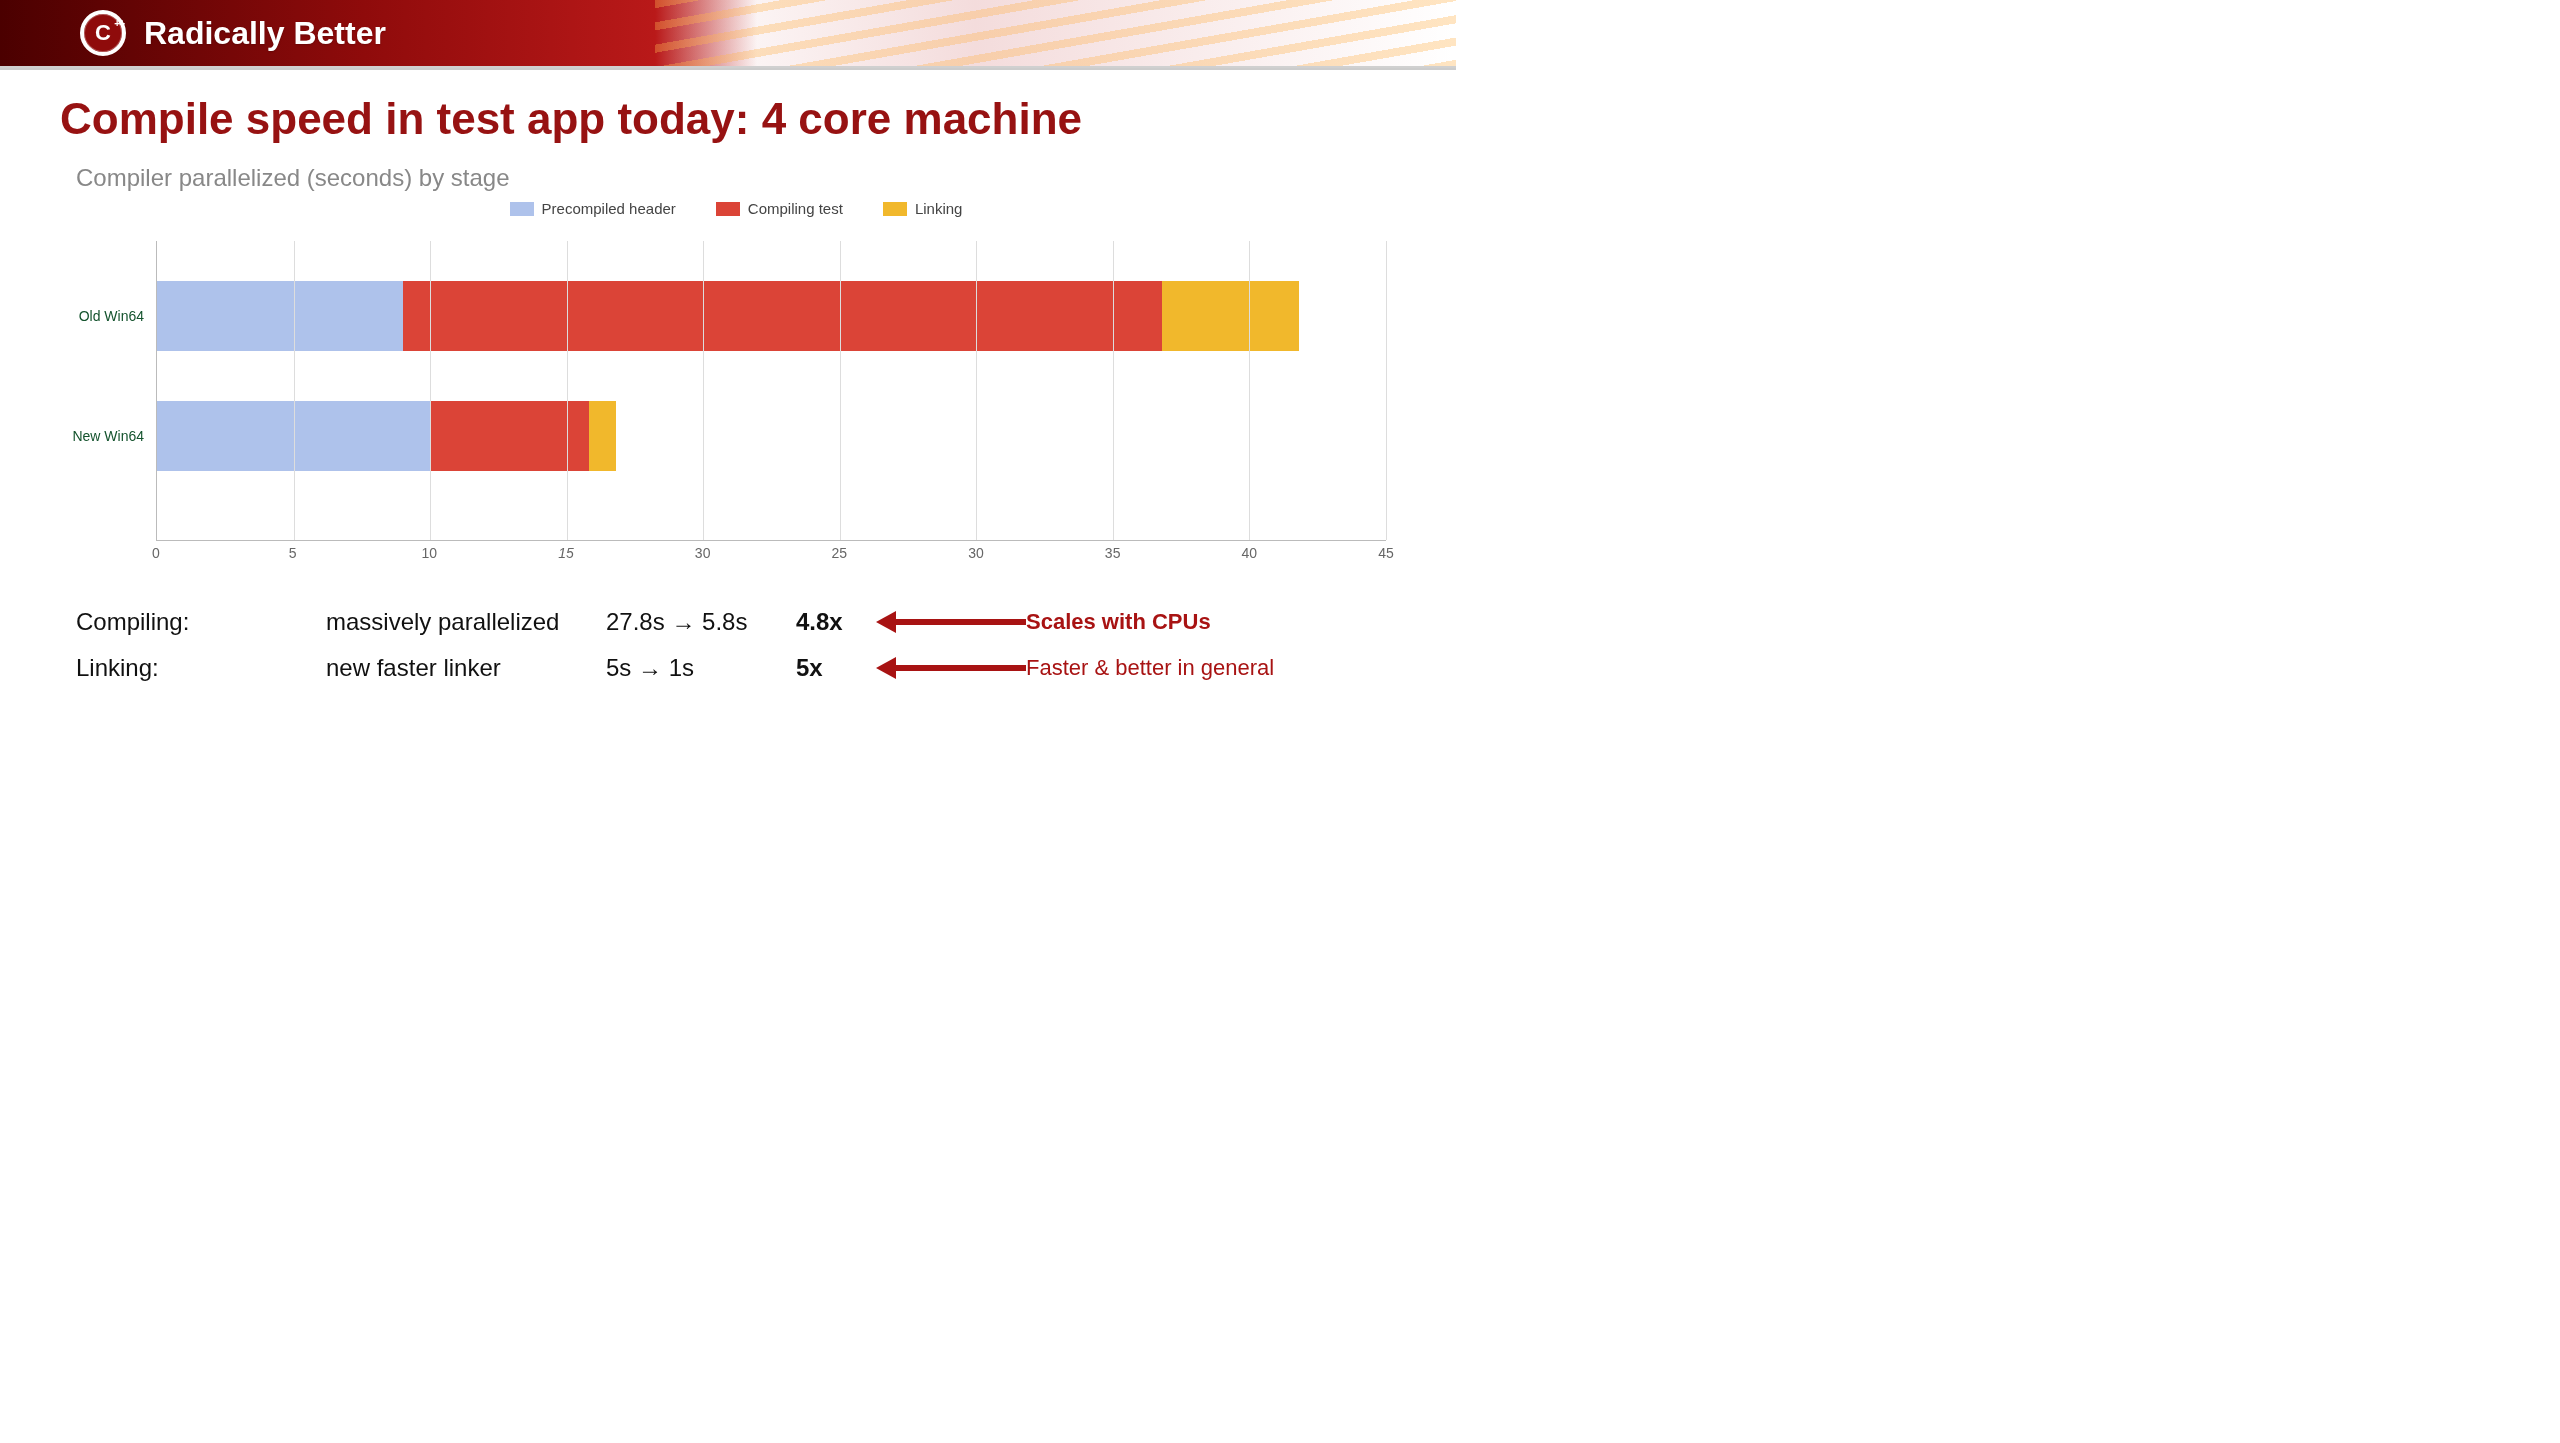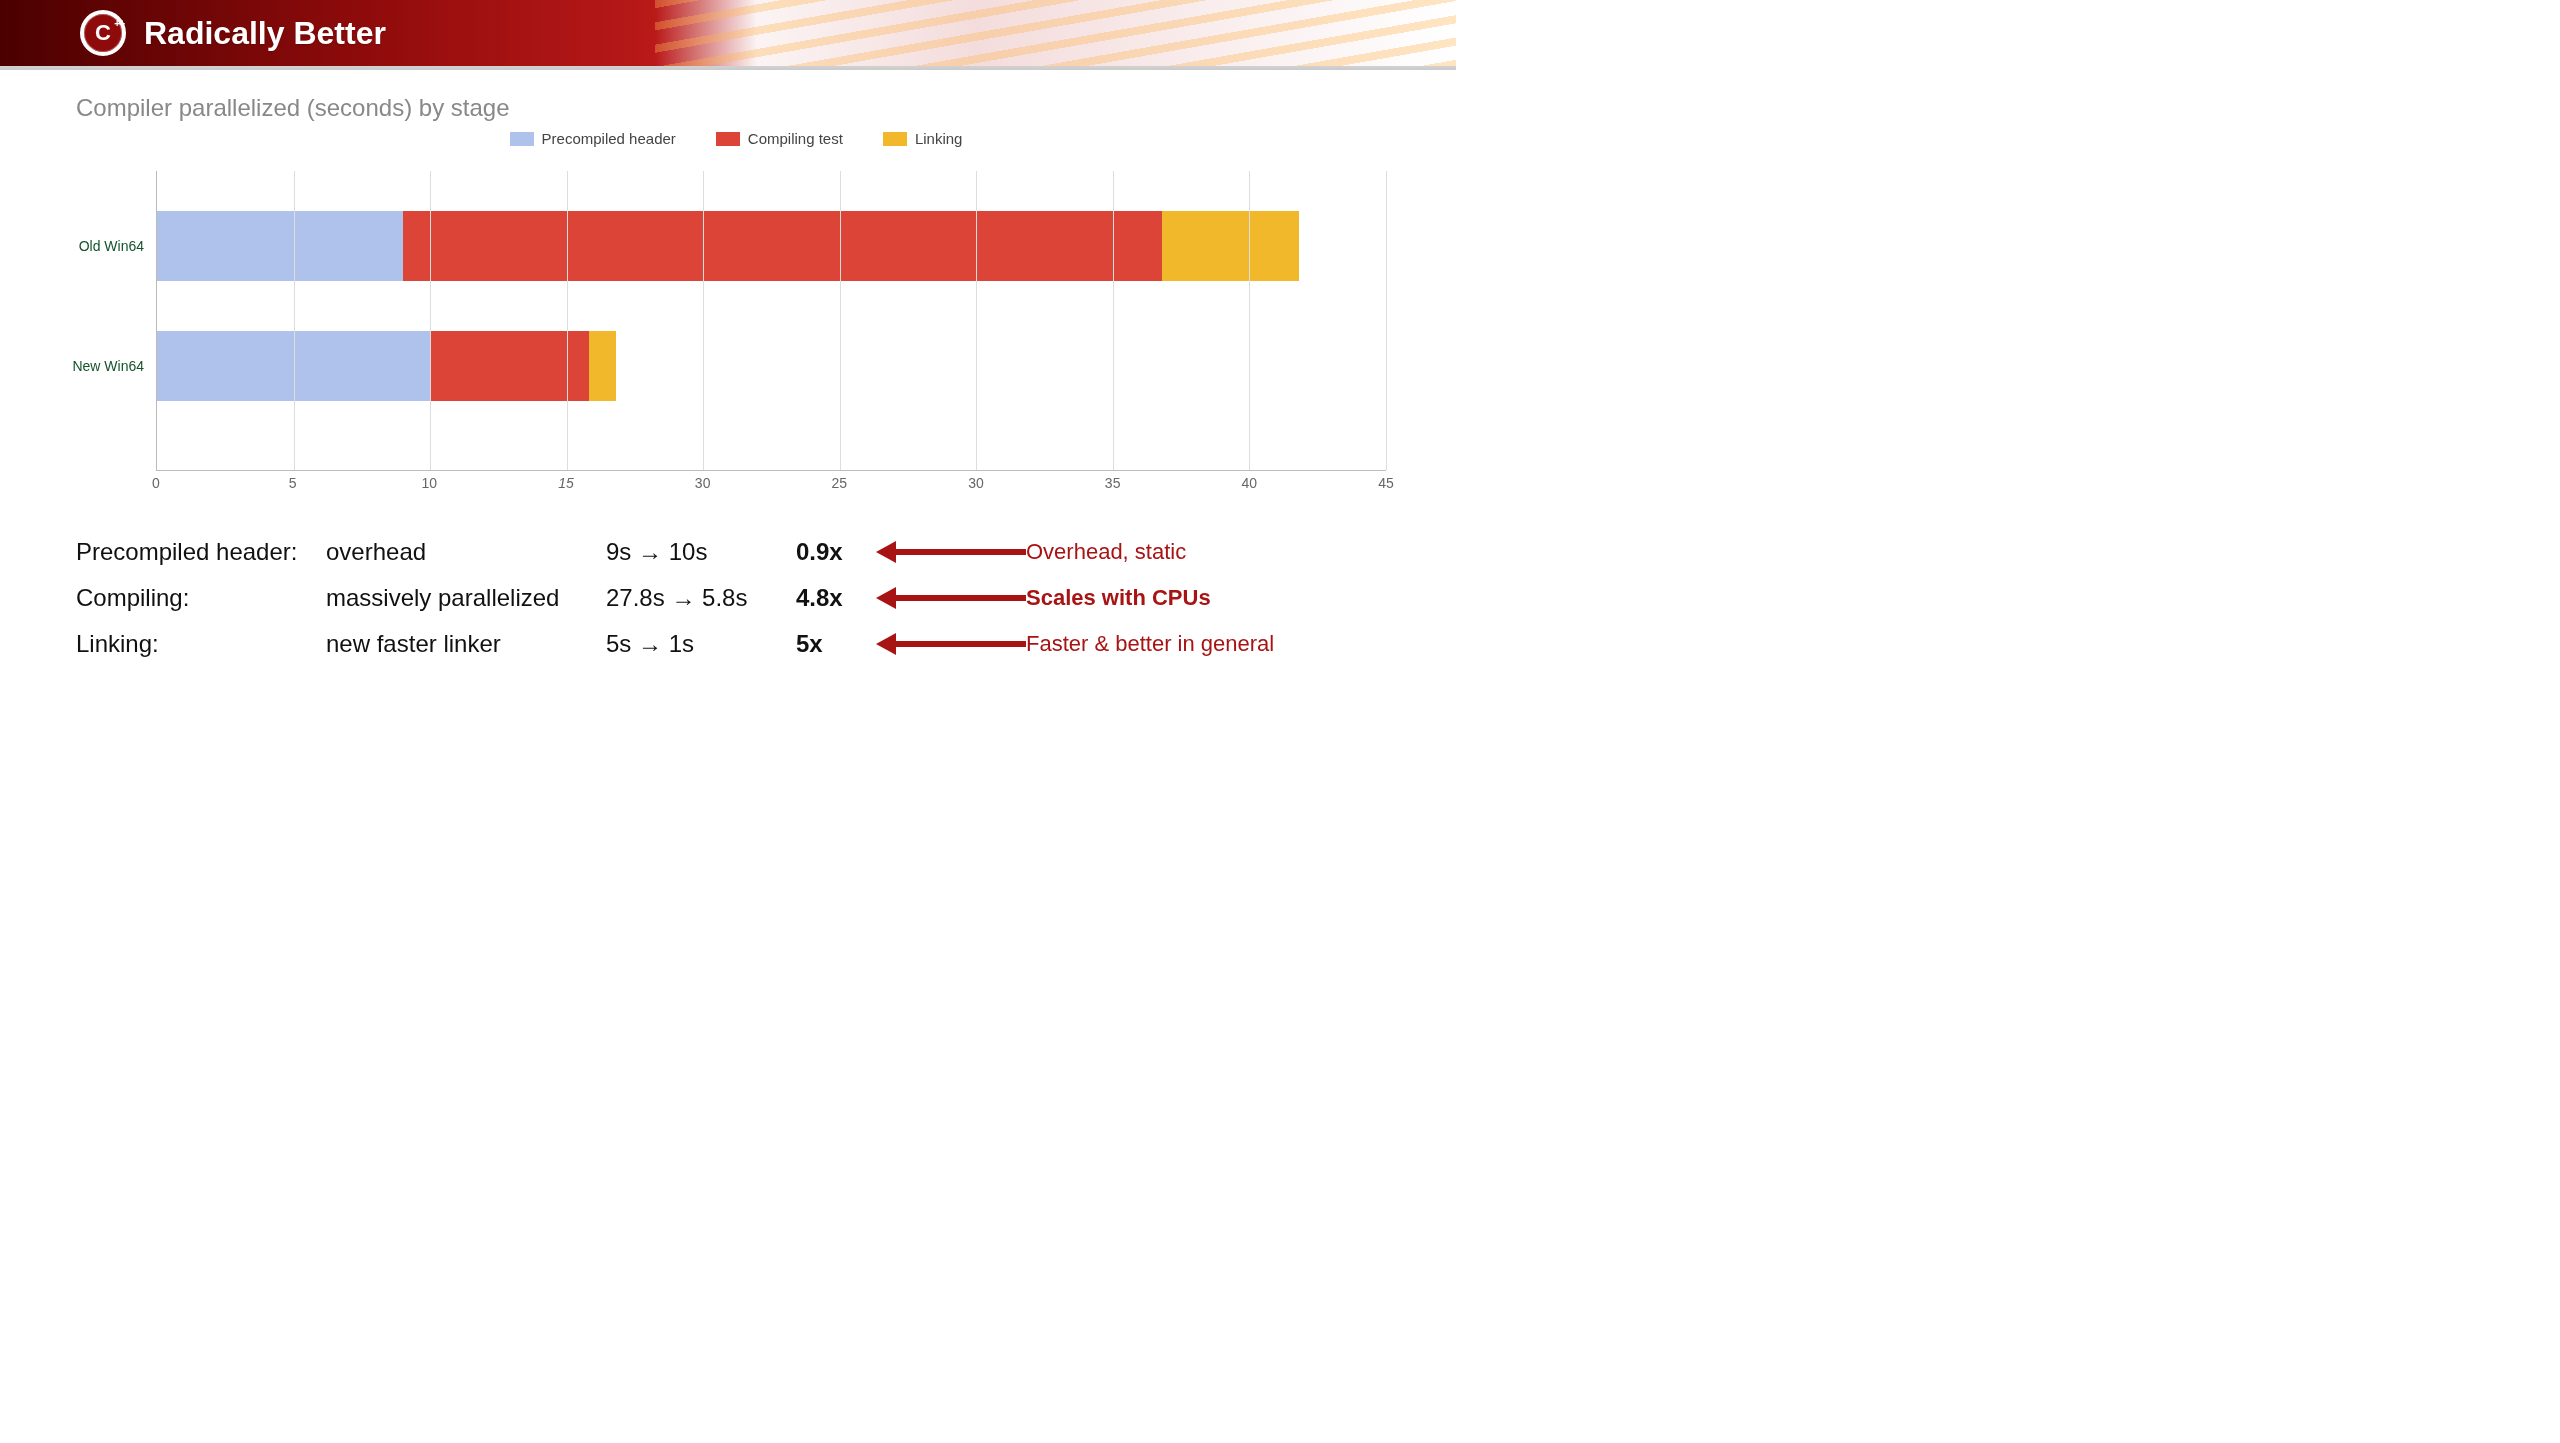--- a/index.html
+++ b/index.html
@@ -174,20 +174,21 @@
   <div class="header-bar">
     <div class="header-logo">
       <span>C</span>
       <span class="plus">++</span>
     </div>
     <div class="header-title">Radically Better</div>
   </div>
   <div class="thin-line"></div>
 
   <div class="content">
+    <h1 class="main-title">Compile speed in test app today: 4 core machine</h1>
 
     <div class="chart-subtitle">Compiler parallelized (seconds) by stage</div>
 
     <div class="chart-wrap">
       <div class="legend">
         <div class="legend-item">
           <span class="swatch sw-blue"></span>
           <span>Precompiled header</span>
         </div>
         <div class="legend-item">
@@ -236,31 +237,20 @@
             <div class="xtick" style="left: 66.6667%;">30</div>
             <div class="xtick" style="left: 77.7778%;">35</div>
             <div class="xtick" style="left: 88.8889%;">40</div>
             <div class="xtick" style="left: 100%;">45</div>
           </div>
       </div>
     </div>
 
     <div class="summary">
       <div class="summary-row">
-        <div>Precompiled header:</div>
-        <div>overhead</div>
-        <div>9s → 10s</div>
-        <div class="factor">0.9x</div>
-        <div class="arrow-cell">
-            <div class="arrow-head"></div>
-            <div class="arrow-line"></div>
-          </div>
-        <div class="note" id="note0">Overhead, static</div>
-      </div>
-      <div class="summary-row">
         <div>Compiling:</div>
         <div>massively parallelized</div>
         <div>27.8s → 5.8s</div>
         <div class="factor">4.8x</div>
         <div class="arrow-cell">
             <div class="arrow-head"></div>
             <div class="arrow-line"></div>
           </div>
         <div class="note strong" id="note1">Scales with CPUs</div>
       </div>

